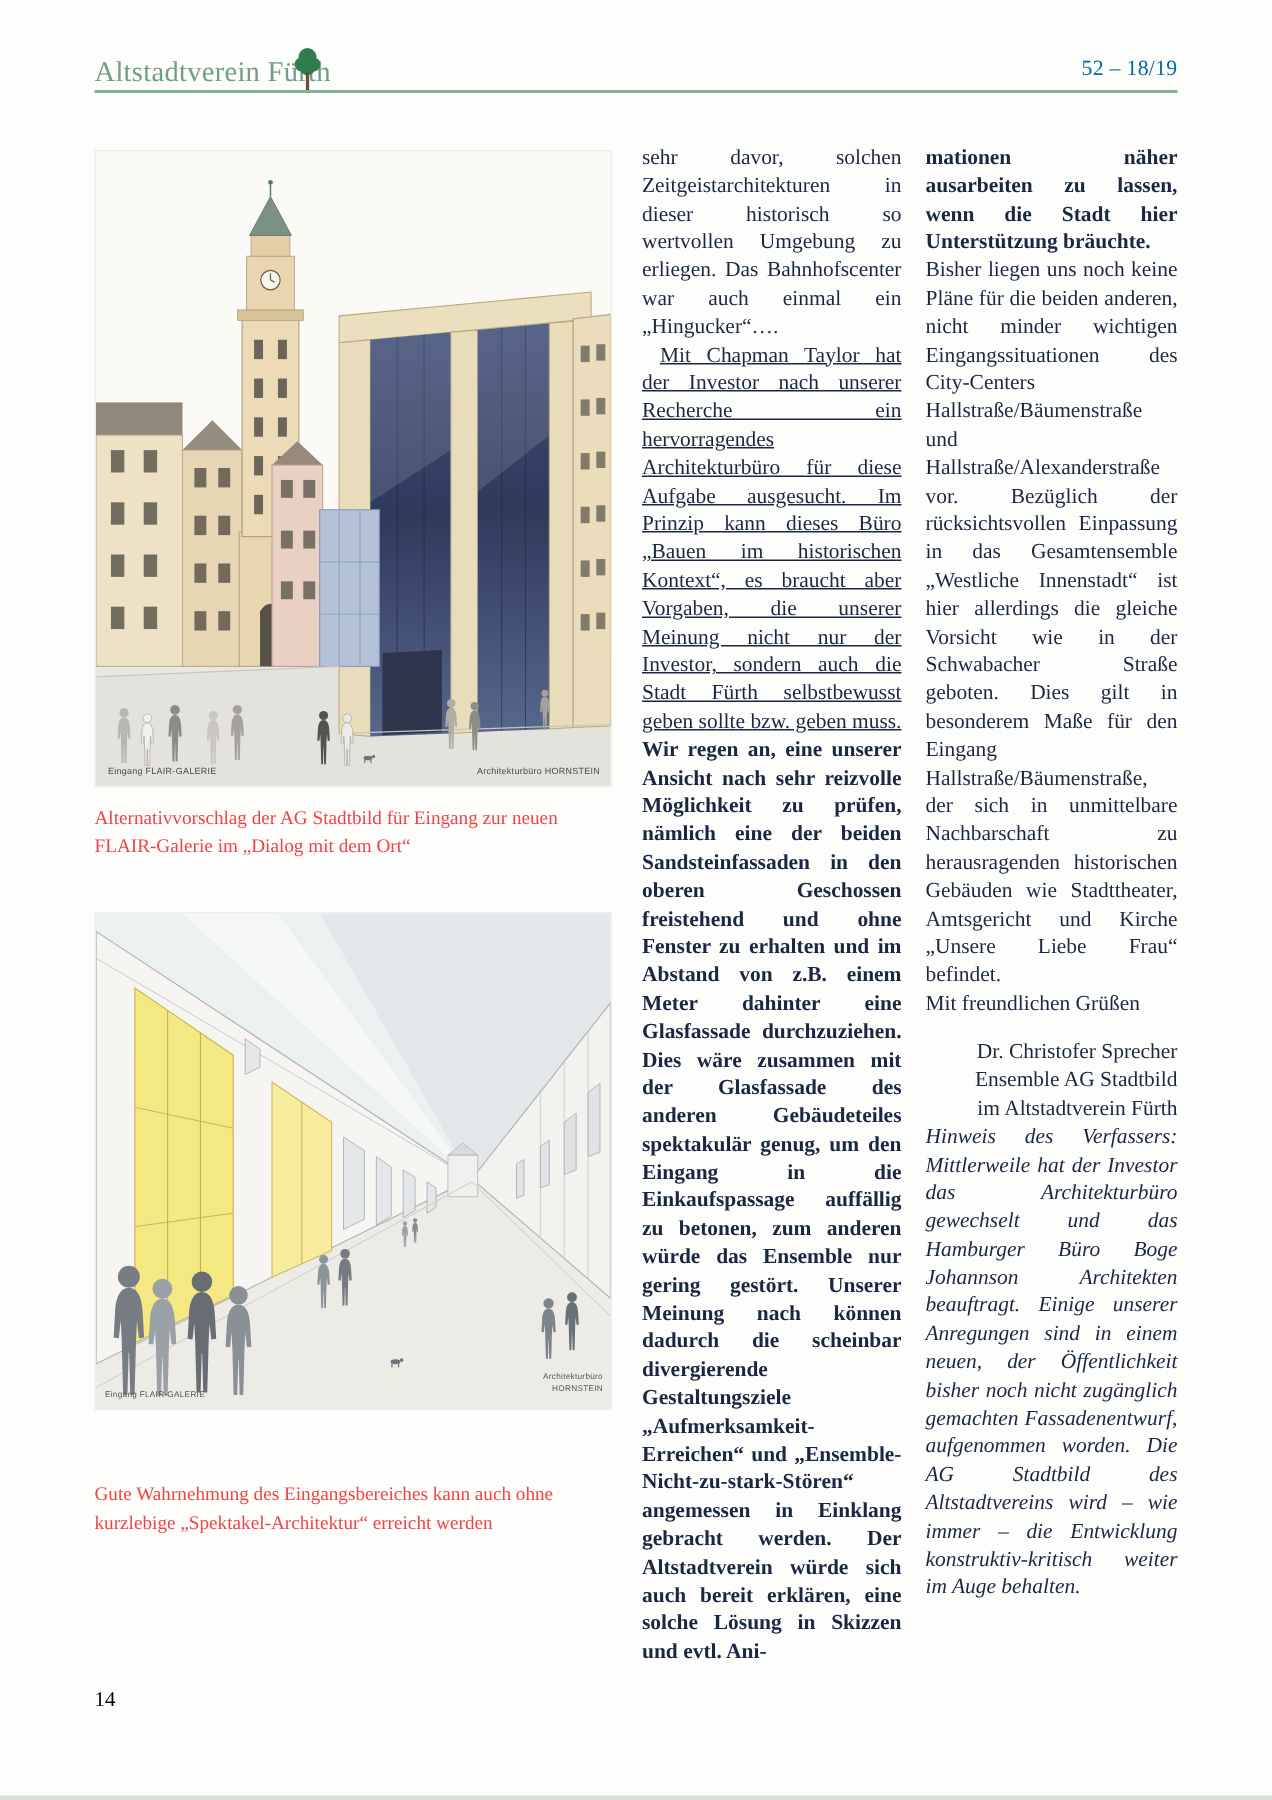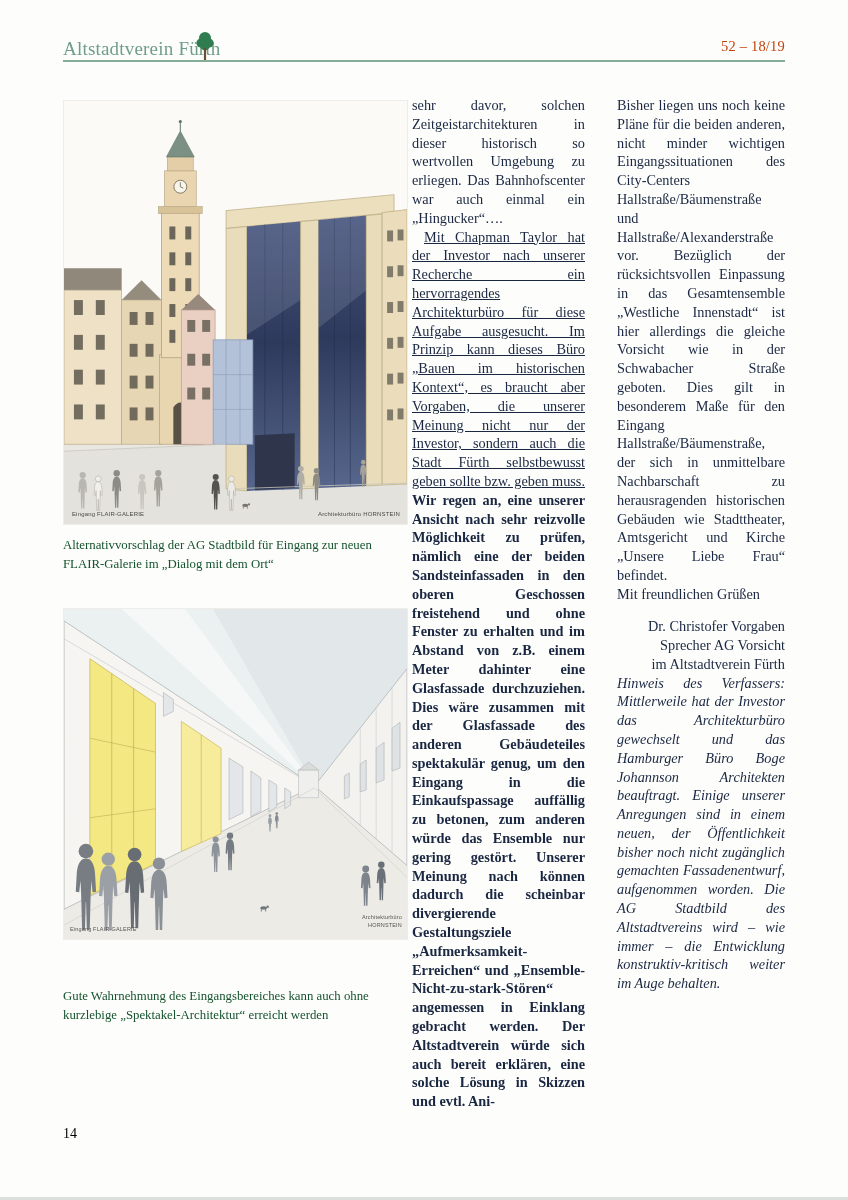--- a/index.html
+++ b/index.html
@@ -3,36 +3,36 @@
 <meta charset="utf-8">
 <style>
   * { margin:0; padding:0; box-sizing:border-box; }
   html,body { background:#ffffff; }
   .page {
     position:relative; width:848px; height:1200px; overflow:hidden;
     background:#fdfdfb; font-family:"Liberation Serif", serif; color:#1a2742;
   }
   
   .header-title { position:absolute; left:63px; top:38px; font-size:19px; color:#6f9e88; letter-spacing:.2px; }
-  .header-issue { position:absolute; right:63px; top:38px; font-size:14.5px; color:#c2410c; letter-spacing:.2px; }
+  .header-issue { position:absolute; right:63px; top:38px; font-size:14.5px; color:#0369a1; letter-spacing:.2px; }
   .header-rule  { position:absolute; left:63px; top:60px; width:722px; height:2px; background:#85ad98; }
   .tree-icon { position:absolute; left:196px; top:30px; }
   
   .fig { position:absolute; left:63px; border:1px solid rgba(0,0,0,0.05); background:#fbfaf7; }
   .fig1 { top:100px; width:345px; height:425px; }
   .fig2 { top:608px; width:345px; height:332px; }
   .fig svg { display:block; width:100%; height:100%; }
-  .figcaption { position:absolute; left:63px; width:348px; font-size:12.8px; line-height:19px; color:#14532d; }
+  .figcaption { position:absolute; left:63px; width:348px; font-size:12.8px; line-height:19px; color:#ef4444; }
   .cap1 { top:536px; }
   .cap2 { top:987px; }
   .figlabel  { font-size:6px;  fill:#4a4a45; font-family:"Liberation Sans", sans-serif; letter-spacing:.2px; }
   .figlabel2 { font-size:5.5px; fill:#55554f; font-family:"Liberation Sans", sans-serif; letter-spacing:.2px; }
   
   .col { position:absolute; top:96px; text-align:justify; font-size:14.3px; line-height:18.8px; color:#1a2742; }
-  .col-middle { left:412px; width:173px; }
+  .col-middle { left:428px; width:173px; }
   .col-right  { left:617px; width:168px; }
   .col p { margin:0; }
   .indent { text-indent:12px;text-decoration:underline; }
   .bold { font-weight:bold; }
   .gap14 { margin-top:14px; }
   .gap18 { margin-top:18px; }
   .closing { margin-top:16px; text-align:left; }
   .signature { margin-top:13px; text-align:right; line-height:19px; }
   .note { margin-top:30px; font-style:italic; }
   
@@ -287,25 +287,26 @@
   </figure>
   <div class="figcaption cap2">Gute Wahrnehmung des Eingangsbereiches kann auch ohne kurzlebige „Spektakel-Architektur“ erreicht werden</div>
 
   <div class="col col-middle">
     <p>sehr davor, solchen Zeitgeistarchitekturen in dieser historisch so wertvollen Umgebung zu erliegen. Das Bahnhofscenter war auch einmal ein „Hingucker“….</p>
     <p class="indent">Mit Chapman Taylor hat der Investor nach unserer Recherche ein hervorragendes Architekturbüro für diese Aufgabe ausgesucht. Im Prinzip kann dieses Büro „Bauen im historischen Kontext“, es braucht aber Vorgaben, die unserer Meinung nicht nur der Investor, sondern auch die Stadt Fürth selbstbewusst geben sollte bzw. geben muss.</p>
     <p class="bold gap14">Wir regen an, eine unserer Ansicht nach sehr reizvolle Möglichkeit zu prüfen, nämlich eine der beiden Sandsteinfassaden in den oberen Geschossen freistehend und ohne Fenster zu erhalten und im Abstand von z.B. einem Meter dahinter eine Glasfassade durchzuziehen. Dies wäre zusammen mit der Glasfassade des anderen Gebäudeteiles spektakulär genug, um den Eingang in die Einkaufspassage auffällig zu betonen, zum anderen würde das Ensemble nur gering gestört. Unserer Meinung nach können dadurch die scheinbar divergierende Gestaltungsziele „Aufmerksamkeit-Erreichen“ und „Ensemble-Nicht-zu-stark-Stören“ angemessen in Einklang gebracht werden. Der Altstadtverein würde sich auch bereit erklären, eine solche Lösung in Skizzen und evtl. Ani-</p>
   </div>
 
   <div class="col col-right">
+    <p class="bold">mationen näher ausarbeiten zu lassen, wenn die Stadt hier Unterstützung bräuchte.</p>
     <p class="gap18">Bisher liegen uns noch keine Pläne für die beiden anderen, nicht minder wichtigen Eingangssituationen des City-Centers Hallstraße/Bäumenstraße und Hallstraße/Alexanderstraße vor. Bezüglich der rücksichtsvollen Einpassung in das Gesamtensemble „Westliche Innenstadt“ ist hier allerdings die gleiche Vorsicht wie in der Schwabacher Straße geboten. Dies gilt in besonderem Maße für den Eingang Hallstraße/Bäumenstraße, der sich in unmittelbare Nachbarschaft zu herausragenden historischen Gebäuden wie Stadttheater, Amtsgericht und Kirche „Unsere Liebe Frau“ befindet.</p>
     <p class="closing">Mit freundlichen Grüßen</p>
     <div class="signature">
-      <div>Dr. Christofer Vorgaben</div>
-      <div>Sprecher AG Vorsicht</div>
+      <div>Dr. Christofer Sprecher</div>
+      <div>Ensemble AG Stadtbild</div>
       <div>im Altstadtverein Fürth</div>
     </div>
     <p class="note">Hinweis des Verfassers: Mittlerweile hat der Investor das Architekturbüro gewechselt und das Hamburger Büro Boge Johannson Architekten beauftragt. Einige unserer Anregungen sind in einem neuen, der Öffentlichkeit bisher noch nicht zugänglich gemachten Fassadenentwurf, aufgenommen worden. Die AG Stadtbild des Altstadtvereins wird – wie immer – die Entwicklung konstruktiv-kritisch weiter im Auge behalten.</p>
   </div>
 
   <div class="page-number">14</div>
   <div class="bottom-edge"></div>
 </div>
 
 </body></html>

